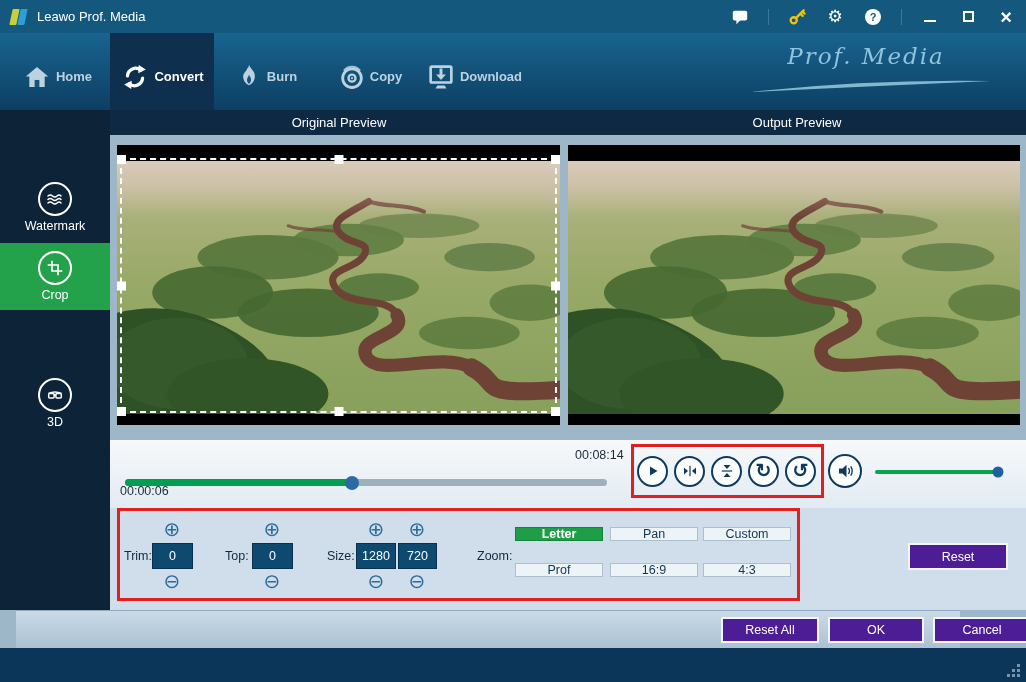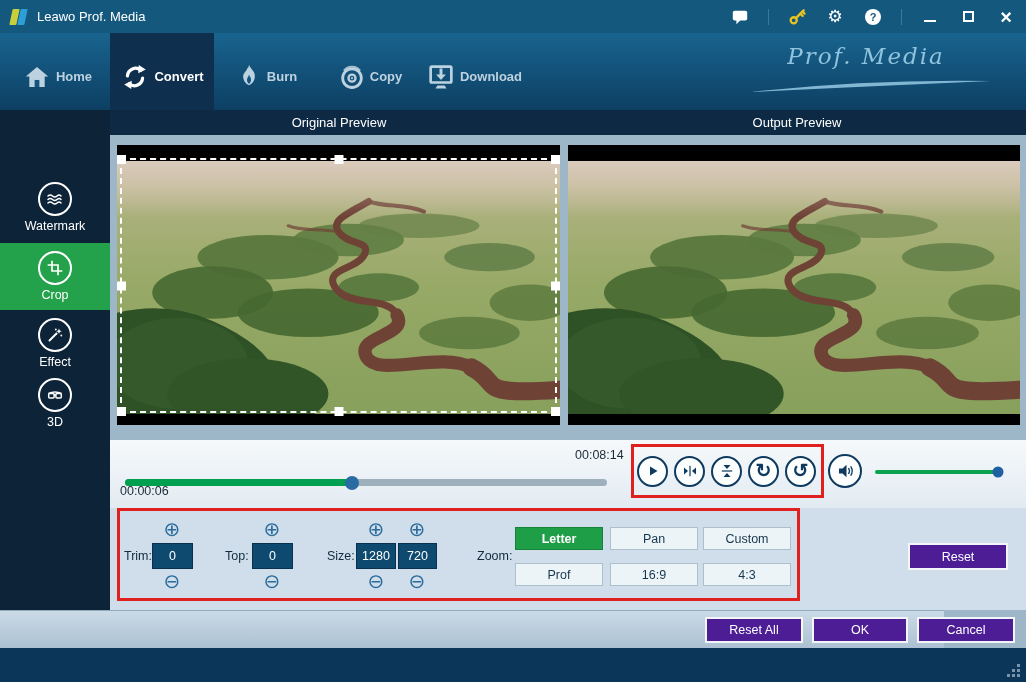--- a/index.html
+++ b/index.html
@@ -90,29 +90,29 @@
     border-radius:50%; transform:translate(-50%,-50%); }
 
   
   #controls-row { left:110px; top:508px; width:916px; height:102px; background:#cfdeea; }
   #anno-controls { position:absolute; left:7px; top:0; width:683px; height:93px; }
   .field-label { position:absolute; top:41px; color:#122b3d; font-size:12.5px; }
   .value-box { position:absolute; top:35px; height:26px; background:#0e4a70; border:1px solid #09314d;
     color:#ffffff; font-size:12.5px; display:flex; align-items:center; justify-content:center; cursor:text; }
   .stepper { position:absolute; width:22px; height:22px; color:#2b6c9d; font-size:20px; line-height:20px;
     text-align:center; cursor:pointer; }
-  .zoom-btn { position:absolute; width:88px; height:23px; background:#edf4f8; border:1px solid #aebfcc;
+  .zoom-btn { position:absolute; width:88px; height:14px; background:#edf4f8; border:1px solid #aebfcc;
     color:#16364e; font-size:12.5px; display:flex; align-items:center; justify-content:center; cursor:pointer; }
   .zoom-btn.active { background:#1f9e48; border-color:#17833a; color:#ffffff; font-weight:bold; }
   .blue-btn { background:#4c1d95; border:2px solid #f2f6f9; color:#ffffff; font-size:12.5px;
     display:flex; align-items:center; justify-content:center; cursor:pointer; }
   #reset-btn { position:absolute; left:798px; top:35px; width:100px; height:27px; }
 
   
-  #bottombar { left:0; top:610px; width:944px; height:38px;
+  #bottombar { left:16px; top:610px; width:944px; height:38px;
     background:linear-gradient(#cbdae6, #abc1d3); border-top:1px solid #8fa9bd; }
   .bottom-btn { position:absolute; top:6px; height:26px; }
   #reset-all-btn { left:705px; width:98px; }
   #ok-btn { left:812px; width:96px; }
   #cancel-btn { left:917px; width:98px; }
   #footer { left:0; top:648px; width:1026px; height:34px; background:#0b365a; }
   #resize-grip { position:absolute; right:6px; bottom:5px; width:13px; height:13px; cursor:nwse-resize; }
   #resize-grip i { position:absolute; width:3px; height:3px; background:#7b93a8; }
 </style>
 </head>
@@ -261,31 +261,20 @@
     </div>
     <div class="side-item active" style="top:133px">
       <span class="side-circle">
         <svg width="18" height="18" viewBox="0 0 18 18" fill="none" stroke="#ffffff" stroke-width="1.7" stroke-linecap="square">
             <path d="M6 2.5 V12 H15.5"></path>
             <path d="M2.5 6 H12 V15.5"></path>
           </svg>
       </span>
       <span class="side-label">Crop</span>
     </div>
-    <div class="side-item" style="top:208px">
-      <span class="side-circle">
-        <svg width="18" height="18" viewBox="0 0 18 18" fill="#ffffff" stroke="#ffffff">
-            <line x1="3.5" y1="14.5" x2="10.5" y2="7.5" stroke-width="2" stroke-linecap="round"></line>
-            <path d="M13 2.5 l0.8 2 2 0.8 -2 0.8 -0.8 2 -0.8 -2 -2 -0.8 2 -0.8 Z" stroke="none"></path>
-            <circle cx="15.3" cy="9.5" r="0.9" stroke="none"></circle>
-            <circle cx="9.8" cy="3.5" r="0.9" stroke="none"></circle>
-          </svg>
-      </span>
-      <span class="side-label">Effect</span>
-    </div>
     <div class="side-item" style="top:268px">
       <span class="side-circle">
         <svg width="18" height="18" viewBox="0 0 18 18" fill="none" stroke="#ffffff" stroke-width="1.5">
             <path d="M2.5 7.5 Q9 4.5 15.5 7.5"></path>
             <rect x="2.7" y="7.5" width="5.4" height="4.4" rx="1"></rect>
             <rect x="9.9" y="7.5" width="5.4" height="4.4" rx="1"></rect>
             <path d="M8.1 9.3 q0.9 -1 1.8 0"></path>
           </svg>
       </span>
       <span class="side-label">3D</span>

